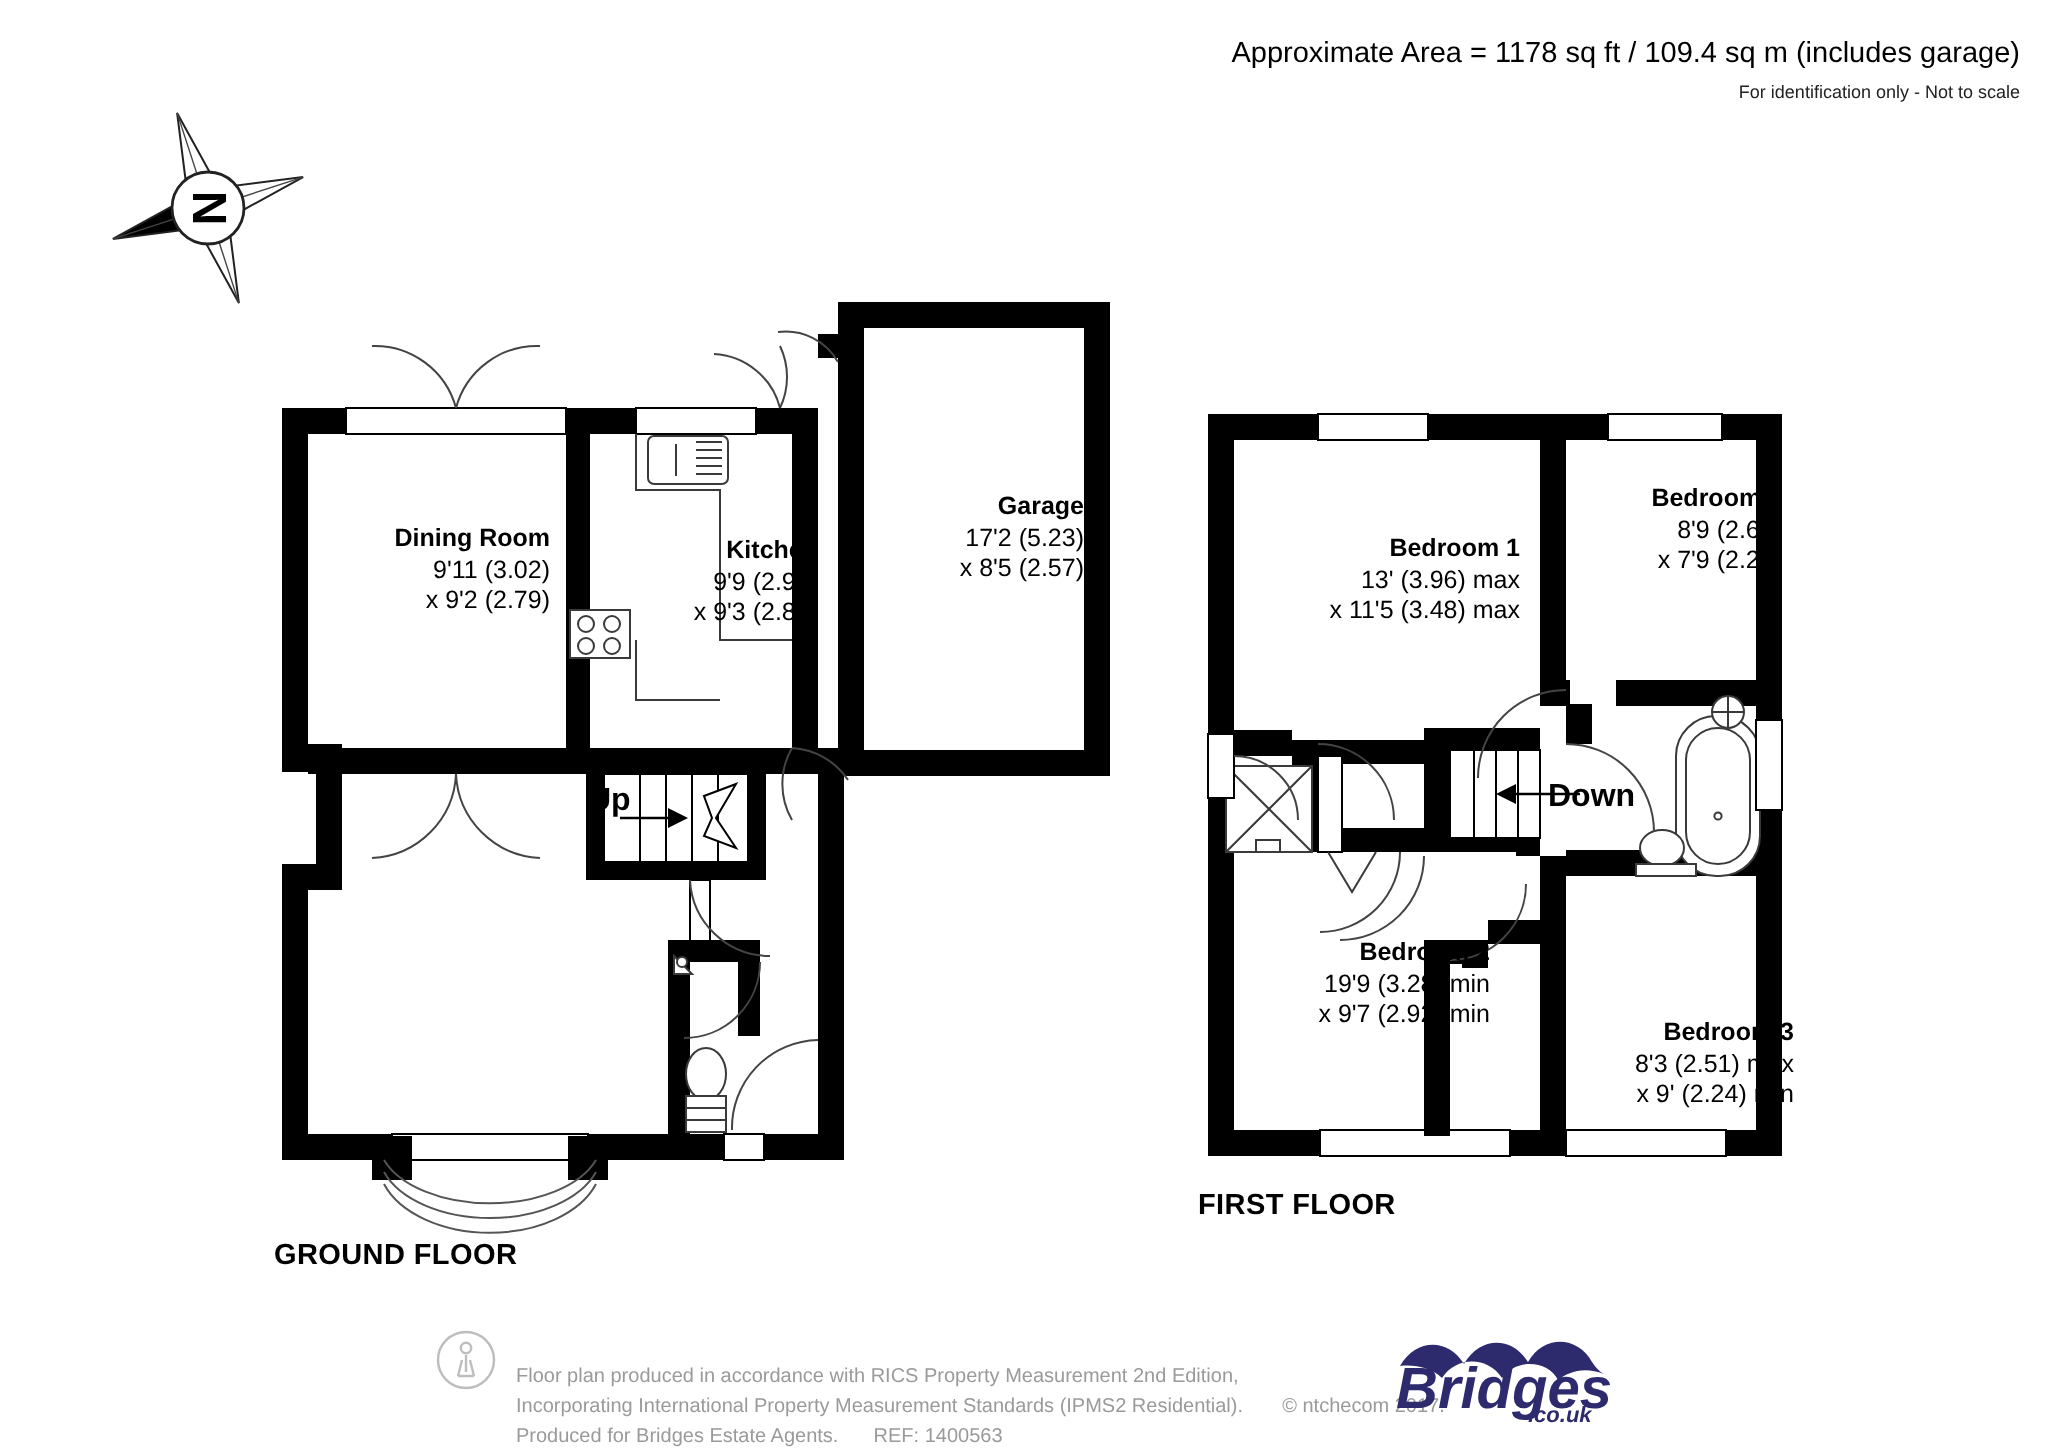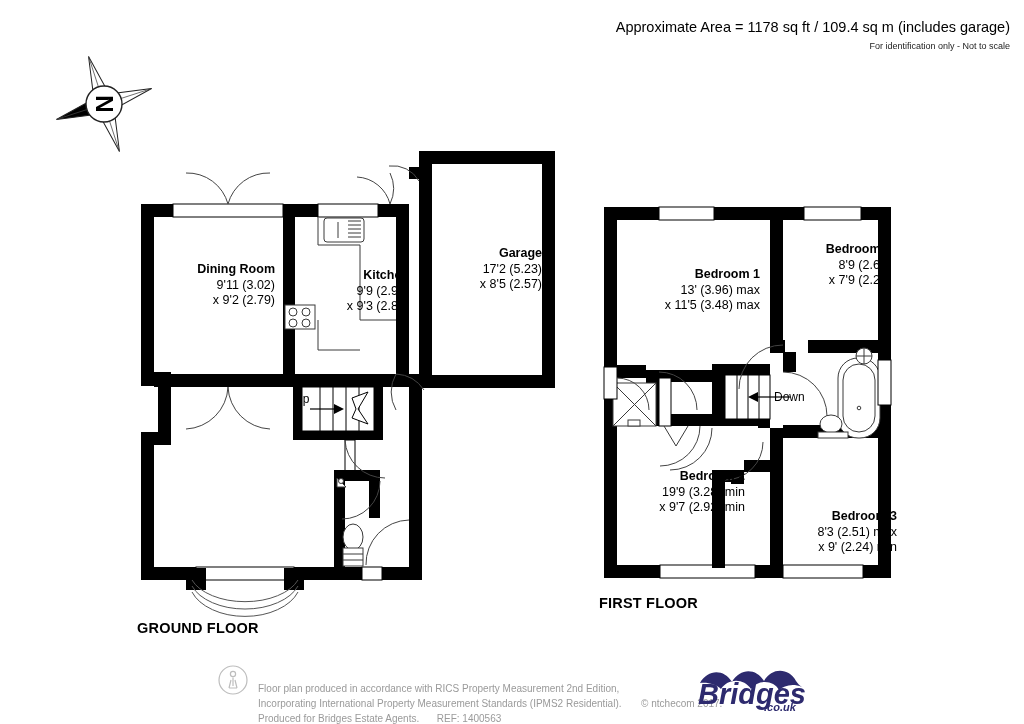--- a/index.html
+++ b/index.html
@@ -16,21 +16,21 @@
   .compass{position:absolute;left:52px;top:52px;width:104px;height:104px;}
 
   
   .plan{position:absolute;left:0;top:0;width:1024px;height:724px;pointer-events:none;}
 
   
   .rl{position:absolute;text-align:right;line-height:1.25;white-space:nowrap;}
   .rl .nm{font-size:12.5px;font-weight:bold;}
   .rl .dm{font-size:12.5px;}
   .floorlabel{position:absolute;font-size:14.5px;font-weight:bold;letter-spacing:0.2px;}
-  .updown{position:absolute;font-size:12px;font-weight:normal;}
+  .updown{position:absolute;font-size:16px;font-weight:bold;}
 
   
   .foot{position:absolute;left:218px;top:663px;width:470px;}
   .foot-txt{position:absolute;left:40px;top:18px;font-size:10px;color:#9a9a9a;line-height:1.5;white-space:nowrap;}
   .foot-ico{position:absolute;left:0;top:2px;width:30px;height:30px;}
   .brand{position:absolute;left:694px;top:666px;width:130px;height:46px;}
 </style>
 </head>
 <body>
 

